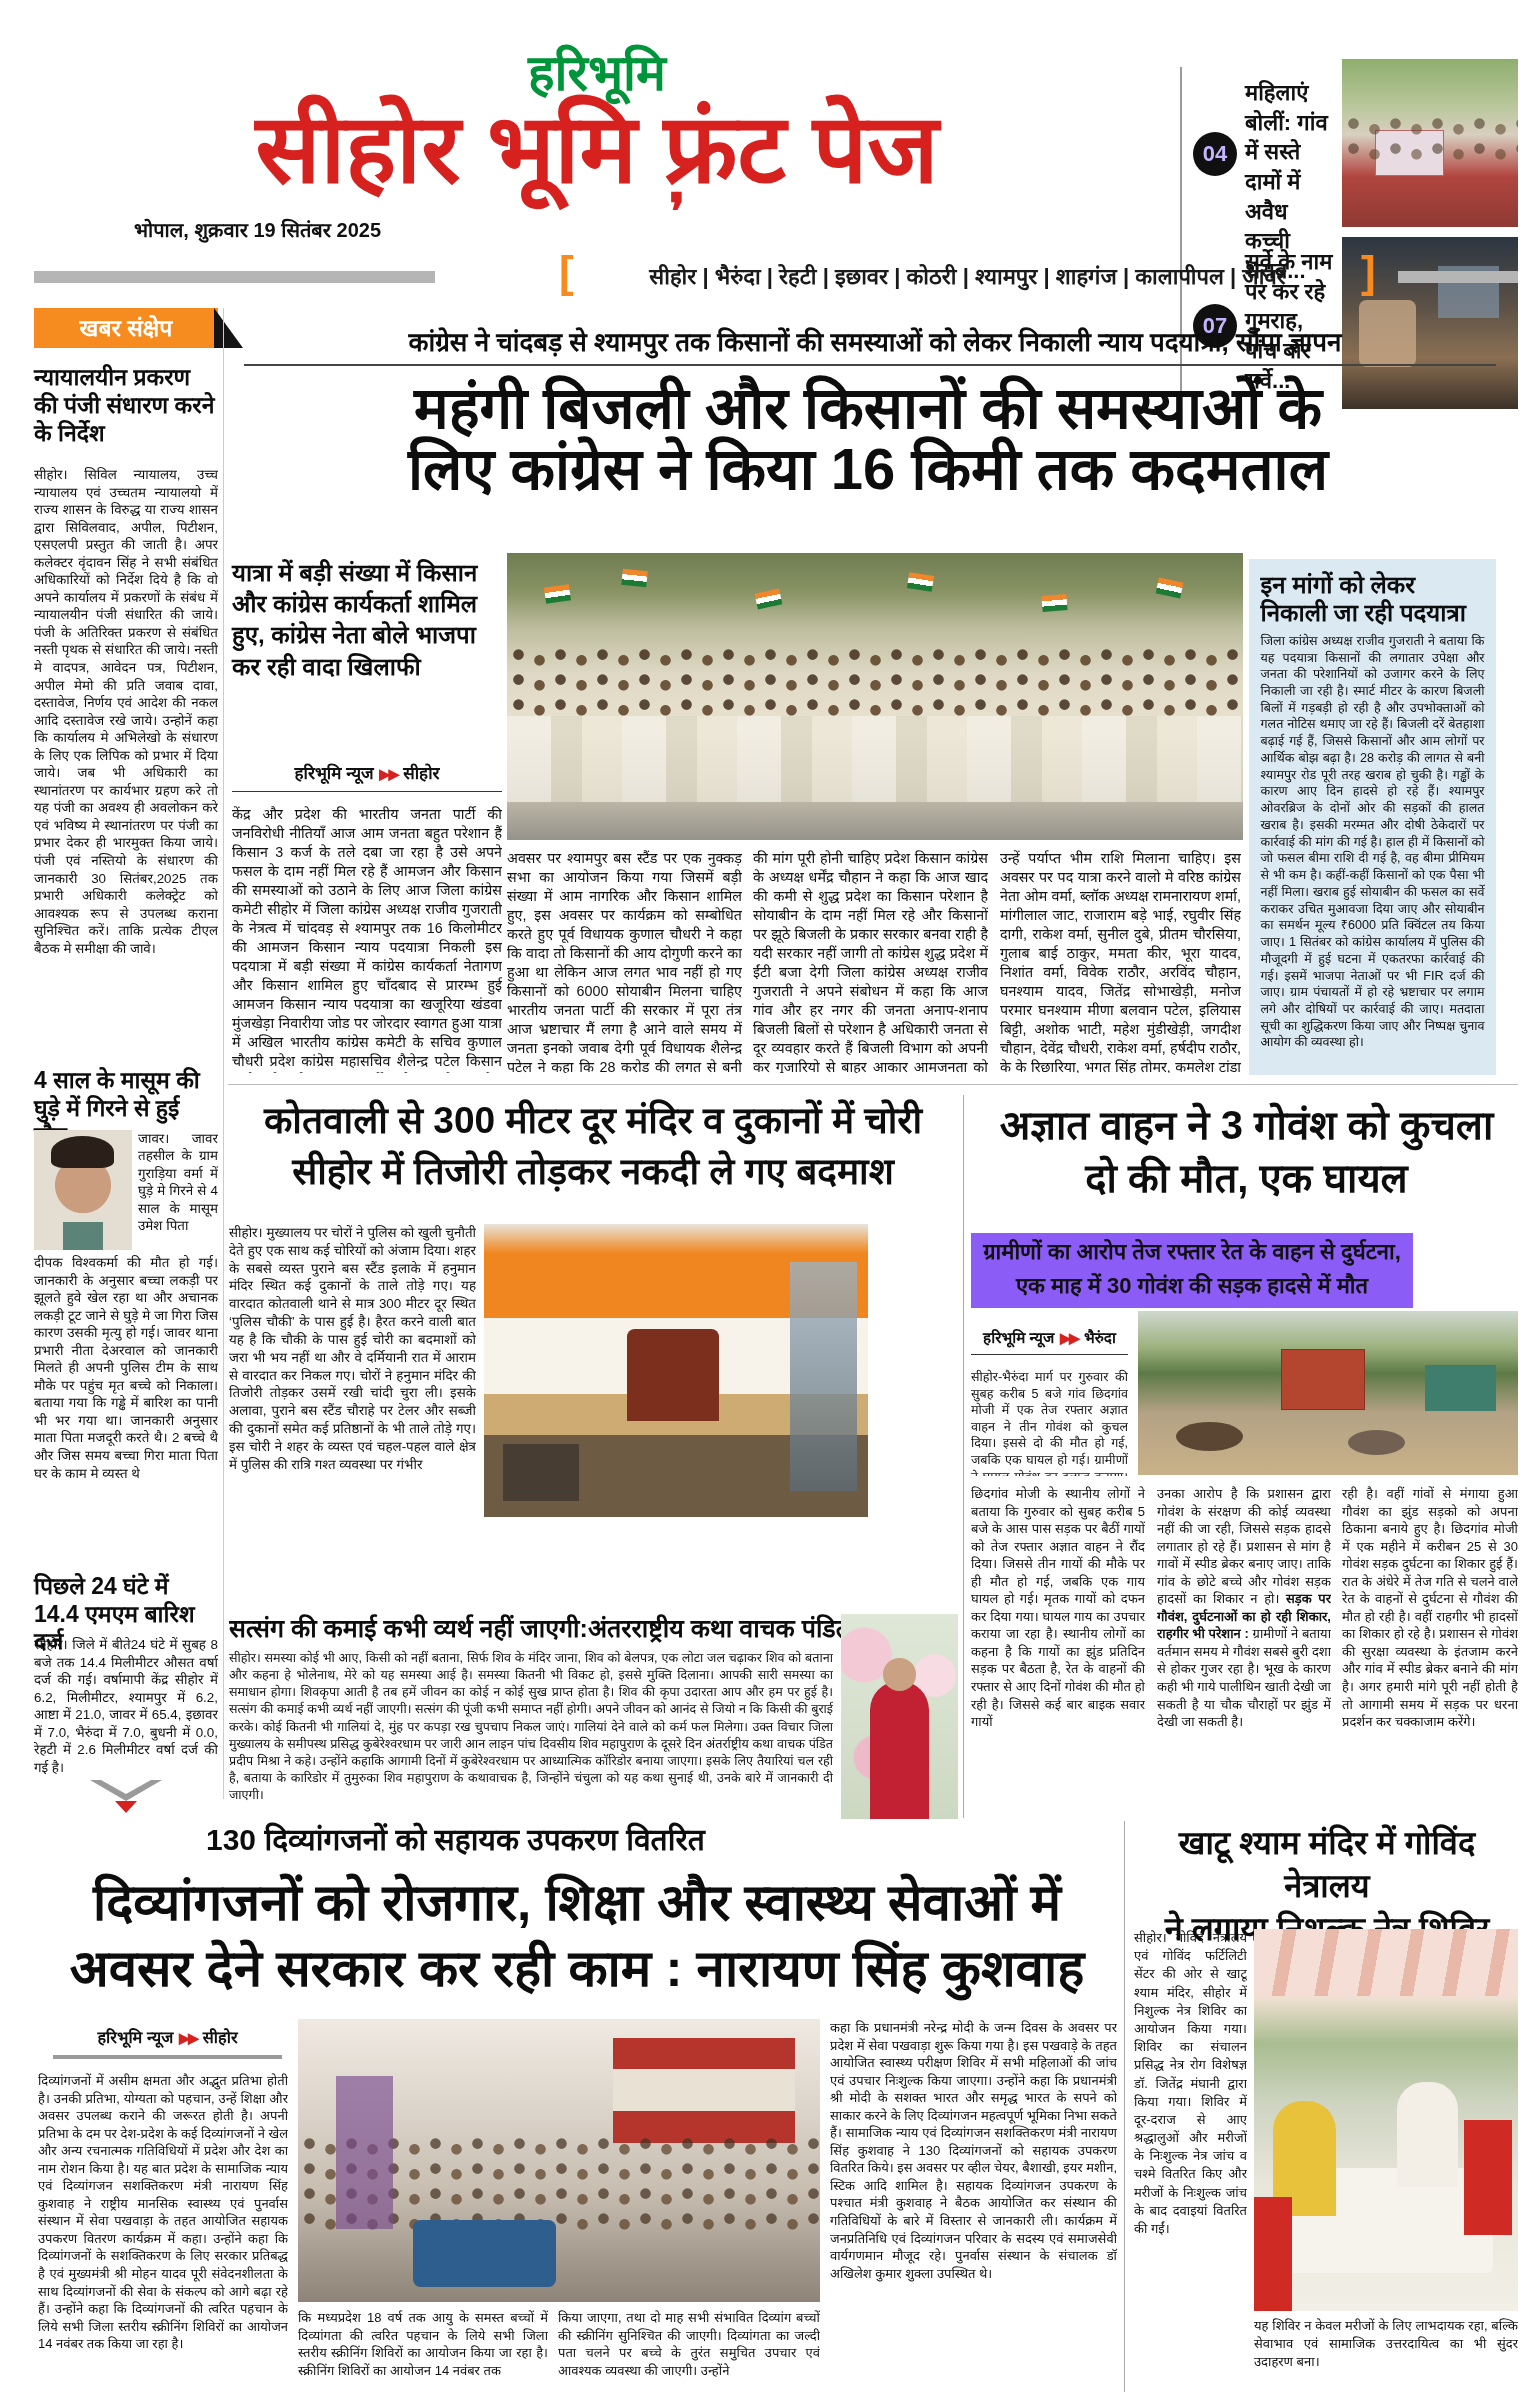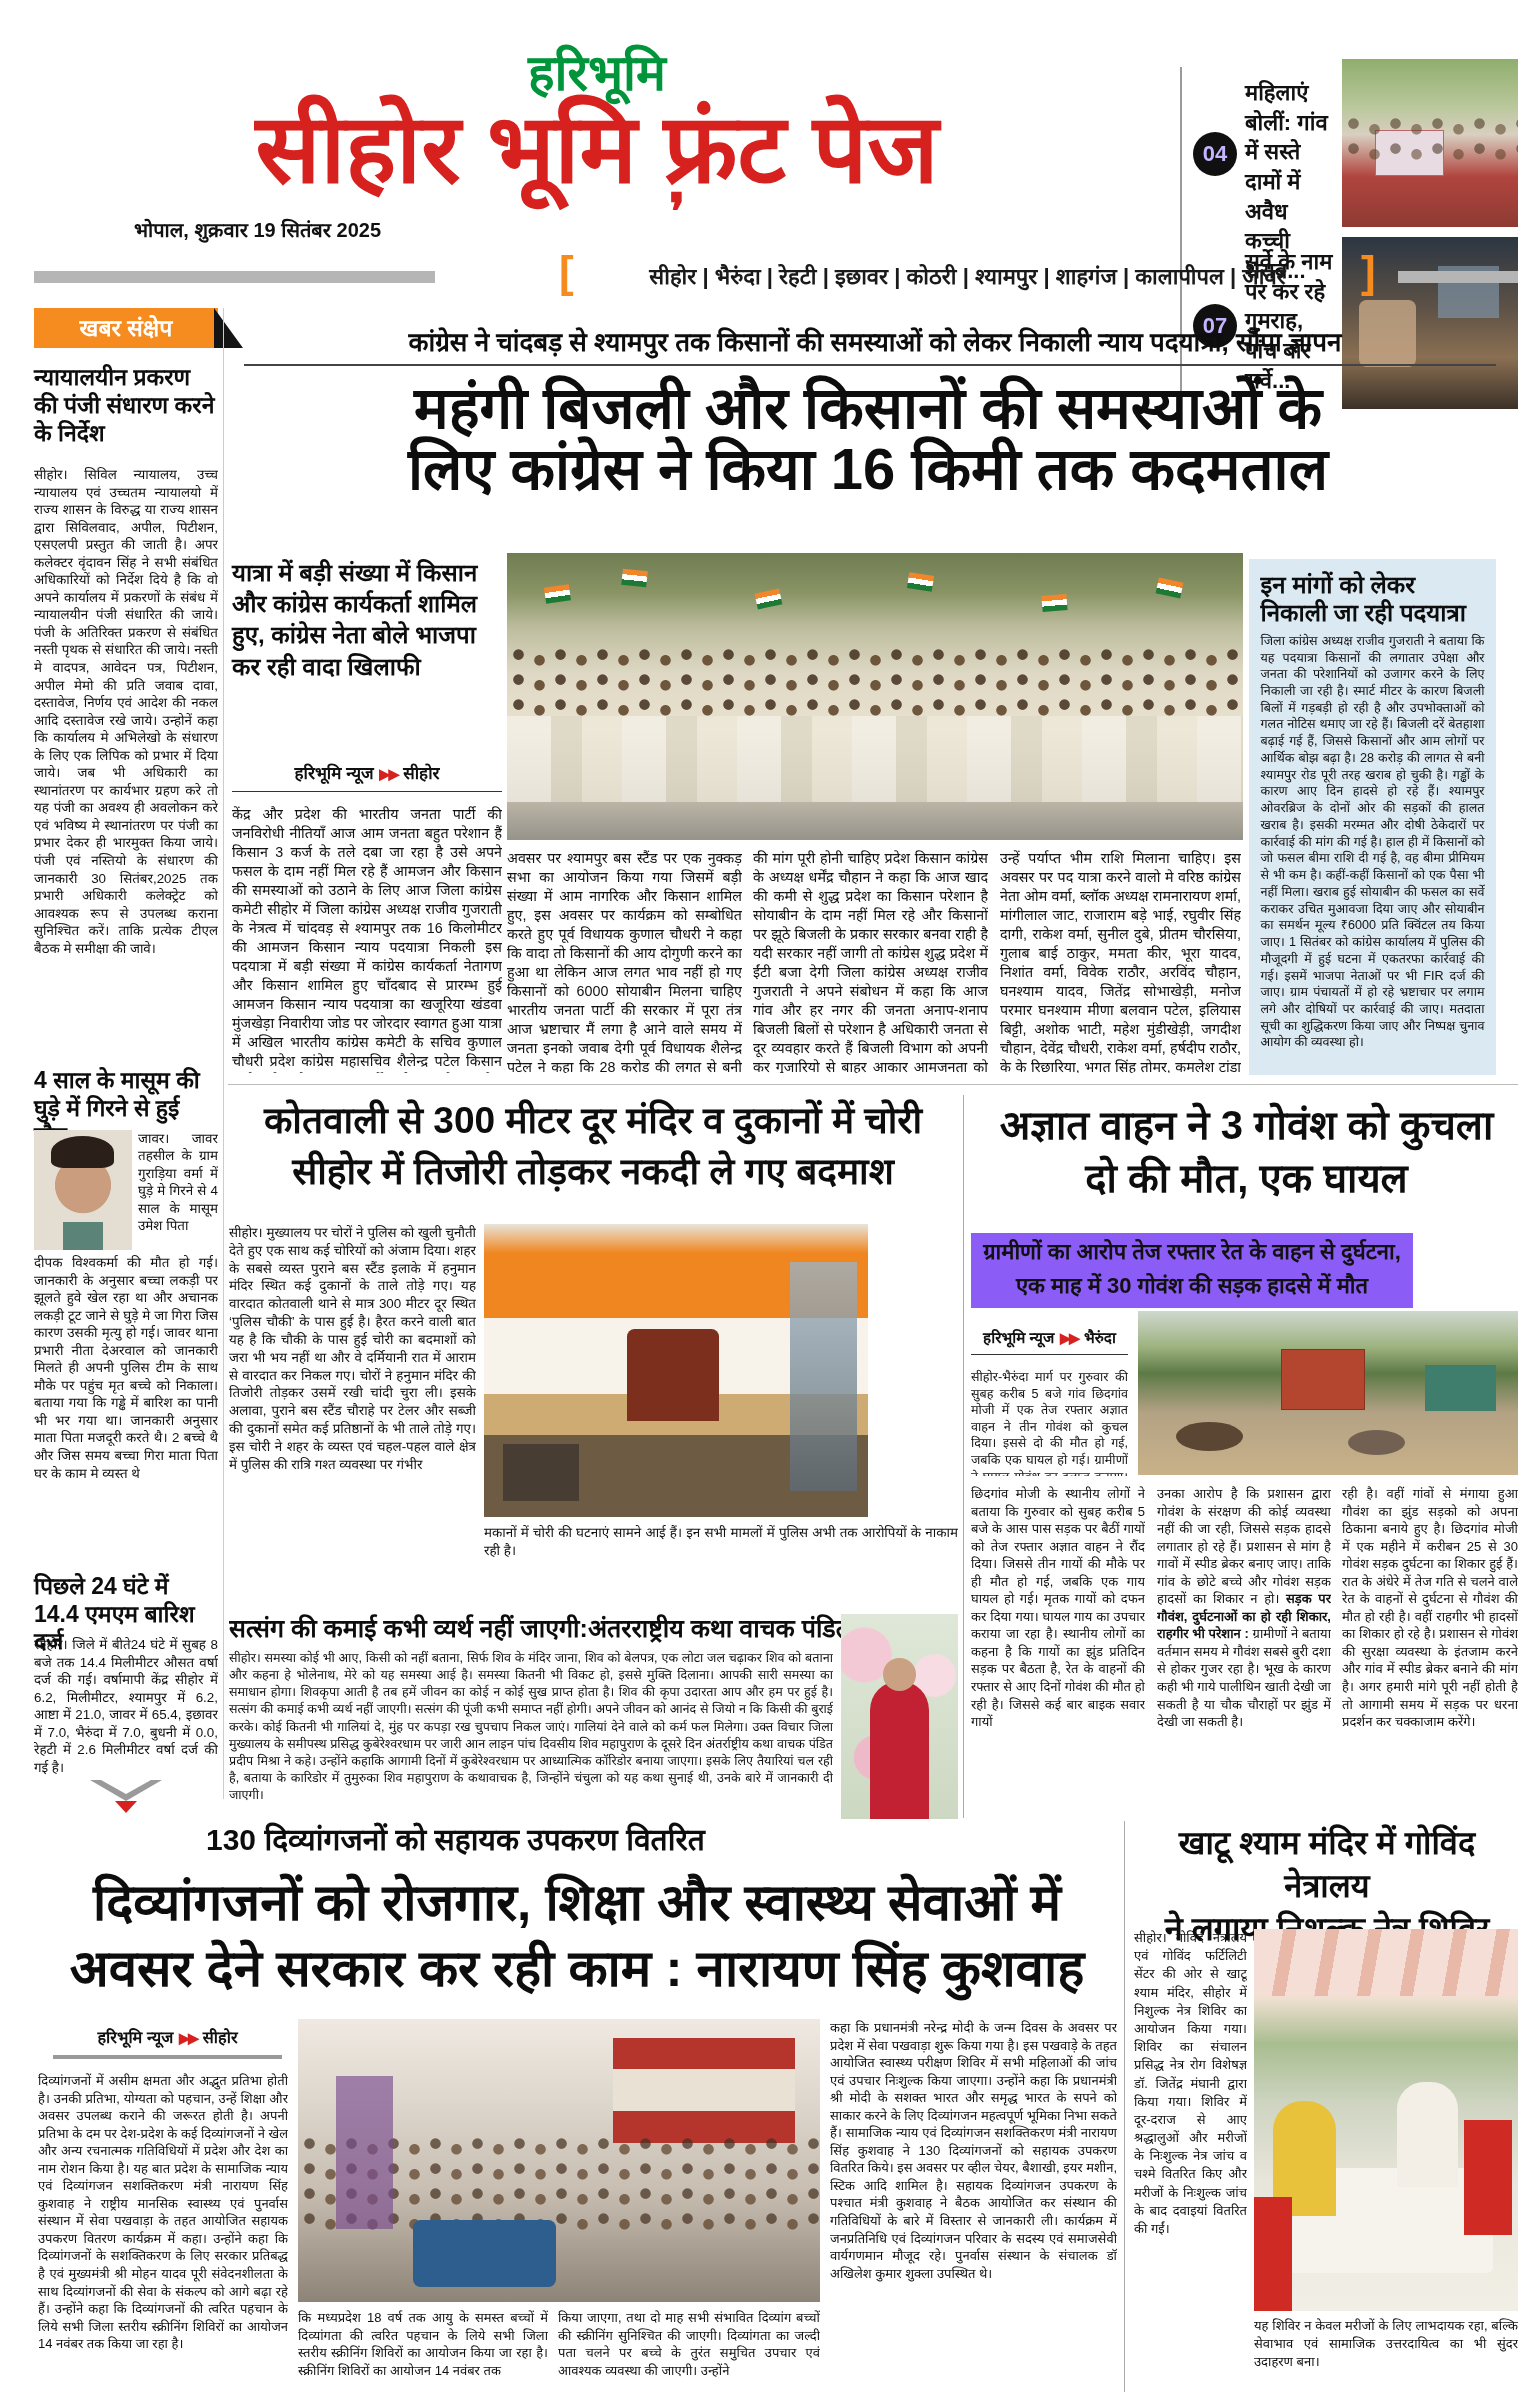--- a/index.html
+++ b/index.html
@@ -135,21 +135,20 @@
   <div class="abs ctr headline" style="left:229px;top:1095px;width:728px;font-size:37px;line-height:1.38;">
     <div>कोतवाली से 300 मीटर दूर मंदिर व दुकानों में चोरी</div>
     <div>सीहोर में तिजोरी तोड़कर नकदी ले गए बदमाश</div>
   </div>
   <div class="abs jst clip" style="left:229px;top:1224px;width:247px;height:346px;font-size:13.4px;line-height:1.33;">सीहोर। मुख्यालय पर चोरों ने पुलिस को खुली चुनौती देते हुए एक साथ कई चोरियों को अंजाम दिया। शहर के सबसे व्यस्त पुराने बस स्टैंड इलाके में हनुमान मंदिर स्थित कई दुकानों के ताले तोड़े गए। यह वारदात कोतवाली थाने से मात्र 300 मीटर दूर स्थित ‘पुलिस चौकी’ के पास हुई है। हैरत करने वाली बात यह है कि चौकी के पास हुई चोरी का बदमाशों को जरा भी भय नहीं था और वे दर्मियानी रात में आराम से वारदात कर निकल गए। चोरों ने हनुमान मंदिर की तिजोरी तोड़कर उसमें रखी चांदी चुरा ली। इसके अलावा, पुराने बस स्टैंड चौराहे पर टेलर और सब्जी की दुकानों समेत कई प्रतिष्ठानों के भी ताले तोड़े गए। इस चोरी ने शहर के व्यस्त एवं चहल-पहल वाले क्षेत्र में पुलिस की रात्रि गश्त व्यवस्था पर गंभीर</div>
   <div class="photo" style="left:484px;top:1224px;width:384px;height:293px;background:linear-gradient(180deg,#e9e4da 0%,#ef861f 10% 32%,#f8f3ea 32% 58%,#cdab72 58% 72%,#6e5b44 72% 100%);">
     <div class="abs" style="left:143px;top:105px;width:92px;height:92px;background:#7c2f1c;border-radius:7.6px 7.6px 0 0;"></div>
     <div class="abs" style="left:19px;top:220px;width:76px;height:57px;background:#2e2a26;opacity:.6;"></div>
     <div class="abs" style="left:306px;top:38px;width:67px;height:229px;background:linear-gradient(180deg,#9fb3c2,#5d6a74);opacity:.8;"></div>
   </div>
-  <div class="abs jst clip" style="left:484px;top:1524px;width:474px;height:46px;font-size:13.4px;line-height:1.33;">मकानों में चोरी की घटनाएं सामने आई हैं। इन सभी मामलों में पुलिस अभी तक आरोपियों के नाकाम रही है।</div>
 
   <div class="abs headline clip" style="left:229px;top:1610px;width:728px;height:34px;font-size:25px;">सत्संग की कमाई कभी व्यर्थ नहीं जाएगी:अंतरराष्ट्रीय कथा वाचक पंडित प्रदीप मिश्रा</div>
   <div class="abs jst clip" style="left:229px;top:1650px;width:604px;height:168px;font-size:12.6px;line-height:1.36;">सीहोर। समस्या कोई भी आए, किसी को नहीं बताना, सिर्फ शिव के मंदिर जाना, शिव को बेलपत्र, एक लोटा जल चढ़ाकर शिव को बताना और कहना हे भोलेनाथ, मेरे को यह समस्या आई है। समस्या कितनी भी विकट हो, इससे मुक्ति दिलाना। आपकी सारी समस्या का समाधान होगा। शिवकृपा आती है तब हमें जीवन का कोई न कोई सुख प्राप्त होता है। शिव की कृपा उदारता आप और हम पर हुई है। सत्संग की कमाई कभी व्यर्थ नहीं जाएगी। सत्संग की पूंजी कभी समाप्त नहीं होगी। अपने जीवन को आनंद से जियो न कि किसी की बुराई करके। कोई कितनी भी गालियां दे, मुंह पर कपड़ा रख चुपचाप निकल जाएं। गालियां देने वाले को कर्म फल मिलेगा। उक्त विचार जिला मुख्यालय के समीपस्थ प्रसिद्ध कुबेरेश्वरधाम पर जारी आन लाइन पांच दिवसीय शिव महापुराण के दूसरे दिन अंतर्राष्ट्रीय कथा वाचक पंडित प्रदीप मिश्रा ने कहे। उन्होंने कहाकि आगामी दिनों में कुबेरेश्वरधाम पर आध्यात्मिक कॉरिडोर बनाया जाएगा। इसके लिए तैयारियां चल रही है, बताया के कारिडोर में तुमुरुका शिव महापुराण के कथावाचक है, जिन्होंने चंचुला को यह कथा सुनाई थी, उनके बारे में जानकारी दी जाएगी।</div>
   <div class="photo" style="left:841px;top:1614px;width:117px;height:205px;background:radial-gradient(circle at 20% 20%,#f3c9d6 0 14%,transparent 15%),radial-gradient(circle at 80% 30%,#f7dce4 0 12%,transparent 13%),radial-gradient(circle at 30% 70%,#eeb9c9 0 13%,transparent 14%),linear-gradient(180deg,#dfe8d8 0%,#cdd8c2 100%);">
     <div class="abs" style="left:29px;top:67px;width:59px;height:138px;background:#c22133;border-radius:29px 29px 0 0;"></div>
     <div class="abs" style="left:42px;top:44px;width:32.5px;height:32.5px;background:#caa183;border-radius:50%;"></div>
   </div>
 
   <div class="vrule" style="left:963px;top:1095px;height:723px;"></div>
 

